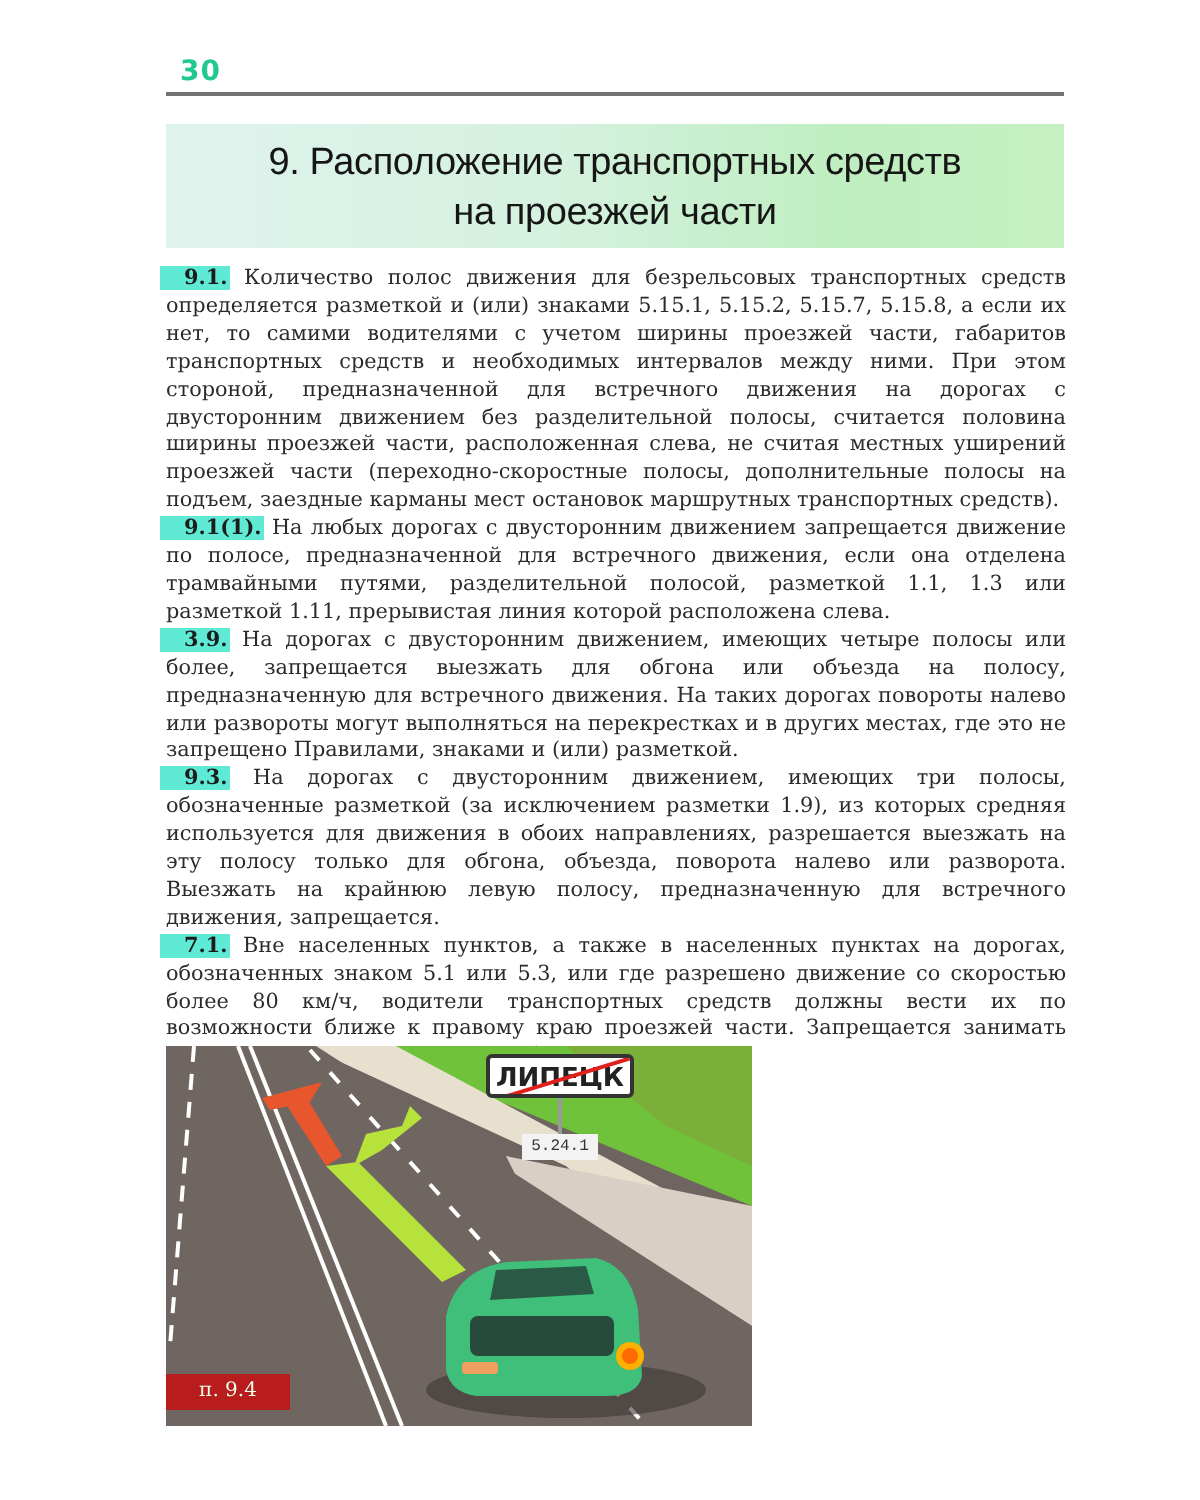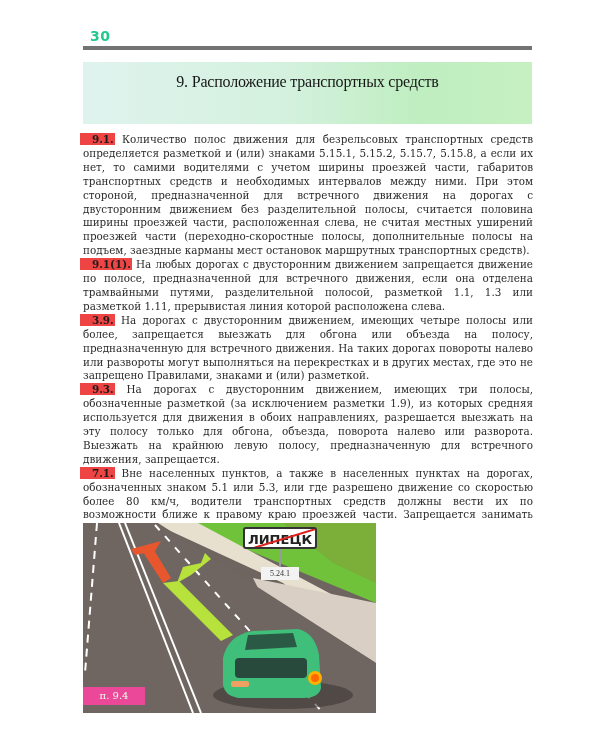--- a/index.html
+++ b/index.html
@@ -2,85 +2,86 @@
 <html><head>
 <meta charset="utf-8">
 <style>
   html, body { margin: 0; padding: 0; }
   body {
     width: 600px; height: 750px; background: #ffffff; position: relative; overflow: hidden;
     font-family: "DejaVu Serif", "Liberation Serif", serif;
   }
   .page-header {
     position: absolute; left: 83px; top: 26px; width: 449px; height: 20px;
-    border-bottom: 4px solid #737373;
+    border-bottom: 2px solid #737373;
   }
   .page-number {
     position: absolute; left: 7px; top: 2px; font-family: "DejaVu Sans", sans-serif;
     font-weight: bold; font-size: 14px; color: #22c98f; letter-spacing: 0.5px;
   }
   .running-title {
     position: absolute; left: 84px; top: 4px; font-family: "Liberation Sans", sans-serif;
     font-size: 10.5px; color: #5fc79a;
   }
   .title-banner {
     position: absolute; left: 83px; top: 62px; width: 449px; height: 62px;
     background: linear-gradient(90deg, #dff3ee 0%, #d4f1de 45%, #bfeec0 75%, #c6f0c2 100%);
     text-align: center;
   }
   .title-line {
-    font-family: Liberation Serif, serif; font-size: 16px; color: #161616;
+    font-family: Liberation Sans, sans-serif; font-size: 19px; color: #161616;
     line-height: 25px; letter-spacing: -0.2px;
   }
   .title-line.first { margin-top: 7px; }
   .body-text {
     position: absolute; left: 83px; top: 133px; width: 450px;
     font-size: 10.4px; line-height: 13.9px; color: #2a2a2a; text-align: justify;
   }
   .para { margin: 0; text-indent: 0; }
   .para-num {
-    font-weight: bold; color: #1c1c1c; background: #ef4444;
+    font-weight: bold; color: #1c1c1c; background: #5eead4;
     padding: 0 1px 0 12px; margin-left: -3px;
   }
   .figure {
     position: absolute; left: 83px; top: 523px; width: 293px; height: 190px; overflow: hidden;
     background: #6e6560;
   }
   .figure svg { display: block; }
   .figure-caption {
     position: absolute; left: 0; bottom: 8px; width: 62px; height: 18px;
-    background: #ec4899; color: #e8ffe8; font-family: "DejaVu Serif", serif;
+    background: #b91c1c; color: #e8ffe8; font-family: "DejaVu Serif", serif;
     font-size: 10px; line-height: 18px; text-align: center;
   }
   .sign {
     position: absolute; left: 160px; top: 4px; width: 74px; height: 22px;
     background: #fff; border: 2px solid #333; border-radius: 3px;
     font-family: "DejaVu Sans", sans-serif; font-weight: bold; font-size: 13px;
     line-height: 22px; text-align: center; color: #222; box-sizing: border-box;
     overflow: hidden;
   }
   .sign-strike {
     position: absolute; left: -4px; top: 9px; width: 84px; height: 2px; background: #e0201c;
     transform: rotate(-17deg);
   }
   .sign-plate {
     position: absolute; left: 178px; top: 44px; width: 38px; height: 13px;
-    background: #f3f3f3; font-family: Liberation Serif, serif; font-size: 8px;
+    background: #f3f3f3; font-family: Liberation Mono, monospace; font-size: 8px;
     line-height: 13px; text-align: center; color: #333;
   }
 </style>
 </head>
 <body>
 
 <div class="page-header">
   <span class="page-number">30</span>
 </div>
 
 <div class="title-banner">
   <div class="title-line first">9. Расположение транспортных средств</div>
+  <div class="title-line">на проезжей части</div>
 </div>
 
 <div class="body-text">
   <p class="para"><span class="para-num">9.1.</span><span> Количество полос движения для безрельсовых транспортных средств определяется разметкой и (или) знаками 5.15.1, 5.15.2, 5.15.7, 5.15.8, а если их нет, то самими водителями с учетом ширины проезжей части, габаритов транспортных средств и необходимых интервалов между ними. При этом стороной, предназначенной для встречного движения на дорогах с двусторонним движением без разделительной полосы, считается половина ширины проезжей части, расположенная слева, не считая местных уширений проезжей части (переходно-скоростные полосы, дополнительные полосы на подъем, заездные карманы мест остановок маршрутных транспортных средств).</span></p>
   <p class="para"><span class="para-num">9.1(1).</span><span> На любых дорогах с двусторонним движением запрещается движение по полосе, предназначенной для встречного движения, если она отделена трамвайными путями, разделительной полосой, разметкой 1.1, 1.3 или разметкой 1.11, прерывистая линия которой расположена слева.</span></p>
   <p class="para"><span class="para-num">3.9.</span><span> На дорогах с двусторонним движением, имеющих четыре полосы или более, запрещается выезжать для обгона или объезда на полосу, предназначенную для встречного движения. На таких дорогах повороты налево или развороты могут выполняться на перекрестках и в других местах, где это не запрещено Правилами, знаками и (или) разметкой.</span></p>
   <p class="para"><span class="para-num">9.3.</span><span> На дорогах с двусторонним движением, имеющих три полосы, обозначенные разметкой (за исключением разметки 1.9), из которых средняя используется для движения в обоих направлениях, разрешается выезжать на эту полосу только для обгона, объезда, поворота налево или разворота. Выезжать на крайнюю левую полосу, предназначенную для встречного движения, запрещается.</span></p>
   <p class="para"><span class="para-num">7.1.</span><span> Вне населенных пунктов, а также в населенных пунктах на дорогах, обозначенных знаком 5.1 или 5.3, или где разрешено движение со скоростью более 80 км/ч, водители транспортных средств должны вести их по возможности ближе к правому краю проезжей части. Запрещается занимать левые полосы движения при свободных правых.</span></p>
 </div>
 

